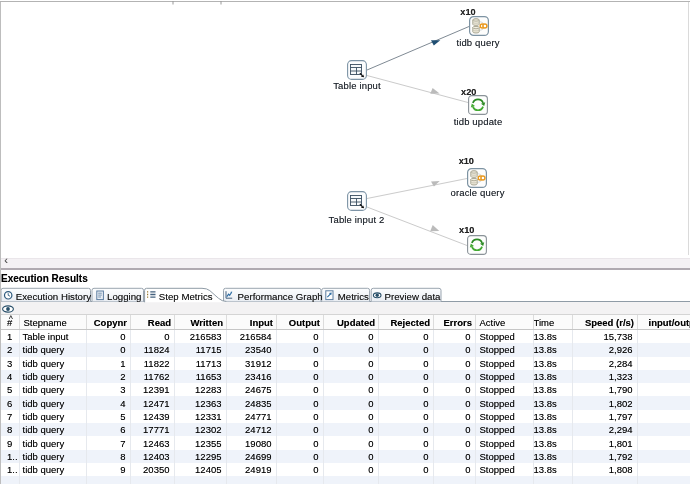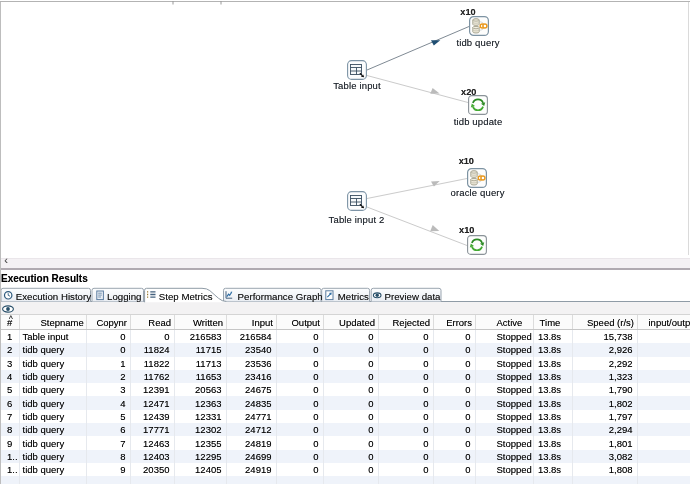--- a/index.html
+++ b/index.html
@@ -16,25 +16,25 @@
 #eyebar{position:absolute;left:0;top:302px;width:690px;height:13px;background:#f3f2f3;
   border-bottom:1px solid #d4d4d4;box-sizing:border-box;}
 #eyebar svg{position:absolute;left:2px;top:3px;}
 #grid{position:absolute;left:0;top:315px;width:690px;height:169px;overflow:hidden;}
 table{border-collapse:collapse;table-layout:fixed;width:690px;font-size:9.5px;color:#000;}
 th{font-weight:normal;background:#fbfbfb;border-bottom:1px solid #c6c6c6;border-right:1px solid #dcdcdc;
   height:14px;padding:0;white-space:nowrap;overflow:hidden;}
 td{height:13.3px;padding:0;border-right:1px solid #e6e9ee;white-space:nowrap;overflow:hidden;}
 tr.e td{background:#eff3fa;}
 .r{text-align:right;padding-right:4px;}
-.l{text-align:left;padding-left:21px;}
+.l{text-align:left;padding-left:4px;}
 td.n{padding-left:7px;}
-.t{text-align:center;padding-right:6px;margin-left:34px;}
+.t{text-align:left;padding-right:6px;margin-left:34px;}
 .sn{padding-left:3px;}
-th.r{padding-right:2.5px;}
+th.r{padding-right:2.5px;font-weight:bold;}
 #sortc{position:absolute;left:8.5px;top:312.5px;font-size:8px;color:#333;}
 </style>
 </head>
 <body>
 <div id="app">
 <svg id="canvas" width="690" height="255">
   <defs>
     <g id="tableinput">
       <rect x="0.6" y="0.6" width="18.8" height="18.8" rx="4" fill="#fcfdfe" stroke="#7d94a6" stroke-width="1.1"></rect>
       <rect x="3.5" y="4.5" width="11" height="10" fill="#f6f9fb" stroke="#3a4e61" stroke-width="0.9"></rect>
@@ -236,28 +236,28 @@
             <td class="t">13.8s</td>
             <td class="r">2,926</td>
             <td></td>
           </tr>
 <tr>
             <td class="n">3</td>
             <td class="sn">tidb query</td>
             <td class="r">1</td>
             <td class="r">11822</td>
             <td class="r">11713</td>
-            <td class="r">23536</td>
-            <td class="r">0</td>
-            <td class="r">0</td>
-            <td class="r">0</td>
-            <td class="r">0</td>
-            <td class="l">Stopped</td>
-            <td class="t">13.8s</td>
-            <td class="r">2,292</td>
+            <td class="r">31912</td>
+            <td class="r">0</td>
+            <td class="r">0</td>
+            <td class="r">0</td>
+            <td class="r">0</td>
+            <td class="l">Stopped</td>
+            <td class="t">13.8s</td>
+            <td class="r">2,284</td>
             <td></td>
           </tr>
 <tr class="e">
             <td class="n">4</td>
             <td class="sn">tidb query</td>
             <td class="r">2</td>
             <td class="r">11762</td>
             <td class="r">11653</td>
             <td class="r">23416</td>
             <td class="r">0</td>
@@ -267,21 +267,21 @@
             <td class="l">Stopped</td>
             <td class="t">13.8s</td>
             <td class="r">1,323</td>
             <td></td>
           </tr>
 <tr>
             <td class="n">5</td>
             <td class="sn">tidb query</td>
             <td class="r">3</td>
             <td class="r">12391</td>
-            <td class="r">20563</td>
+            <td class="r">12283</td>
             <td class="r">24675</td>
             <td class="r">0</td>
             <td class="r">0</td>
             <td class="r">0</td>
             <td class="r">0</td>
             <td class="l">Stopped</td>
             <td class="t">13.8s</td>
             <td class="r">1,790</td>
             <td></td>
           </tr>
@@ -332,21 +332,21 @@
             <td class="t">13.8s</td>
             <td class="r">2,294</td>
             <td></td>
           </tr>
 <tr>
             <td class="n">9</td>
             <td class="sn">tidb query</td>
             <td class="r">7</td>
             <td class="r">12463</td>
             <td class="r">12355</td>
-            <td class="r">24819</td>
+            <td class="r">19080</td>
             <td class="r">0</td>
             <td class="r">0</td>
             <td class="r">0</td>
             <td class="r">0</td>
             <td class="l">Stopped</td>
             <td class="t">13.8s</td>
             <td class="r">1,801</td>
             <td></td>
           </tr>
 <tr class="e">
@@ -355,21 +355,21 @@
             <td class="r">8</td>
             <td class="r">12403</td>
             <td class="r">12295</td>
             <td class="r">24699</td>
             <td class="r">0</td>
             <td class="r">0</td>
             <td class="r">0</td>
             <td class="r">0</td>
             <td class="l">Stopped</td>
             <td class="t">13.8s</td>
-            <td class="r">3,082</td>
+            <td class="r">1,792</td>
             <td></td>
           </tr>
 <tr>
             <td class="n">1..</td>
             <td class="sn">tidb query</td>
             <td class="r">9</td>
             <td class="r">20350</td>
             <td class="r">12405</td>
             <td class="r">24919</td>
             <td class="r">0</td>

